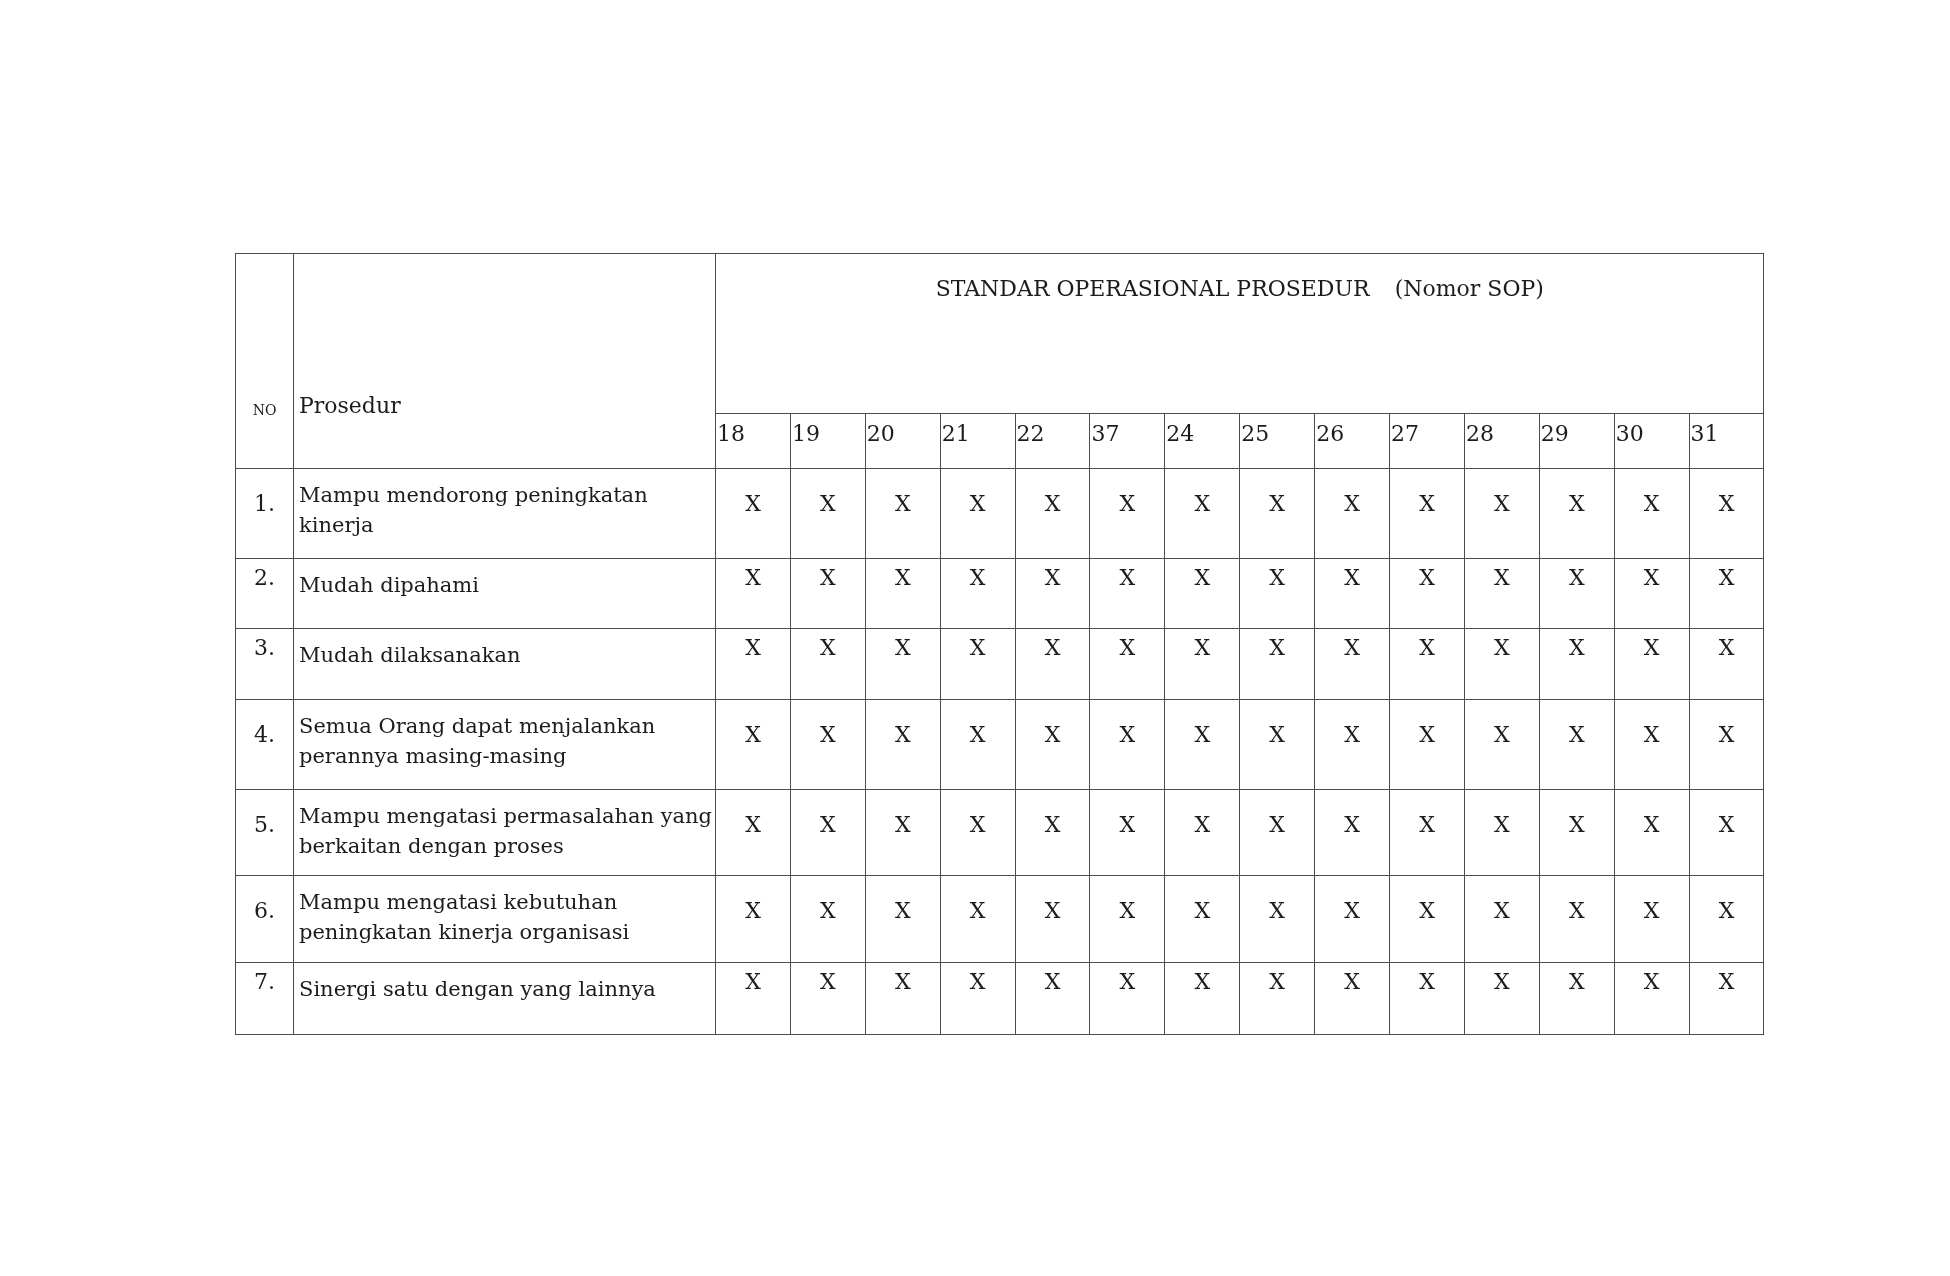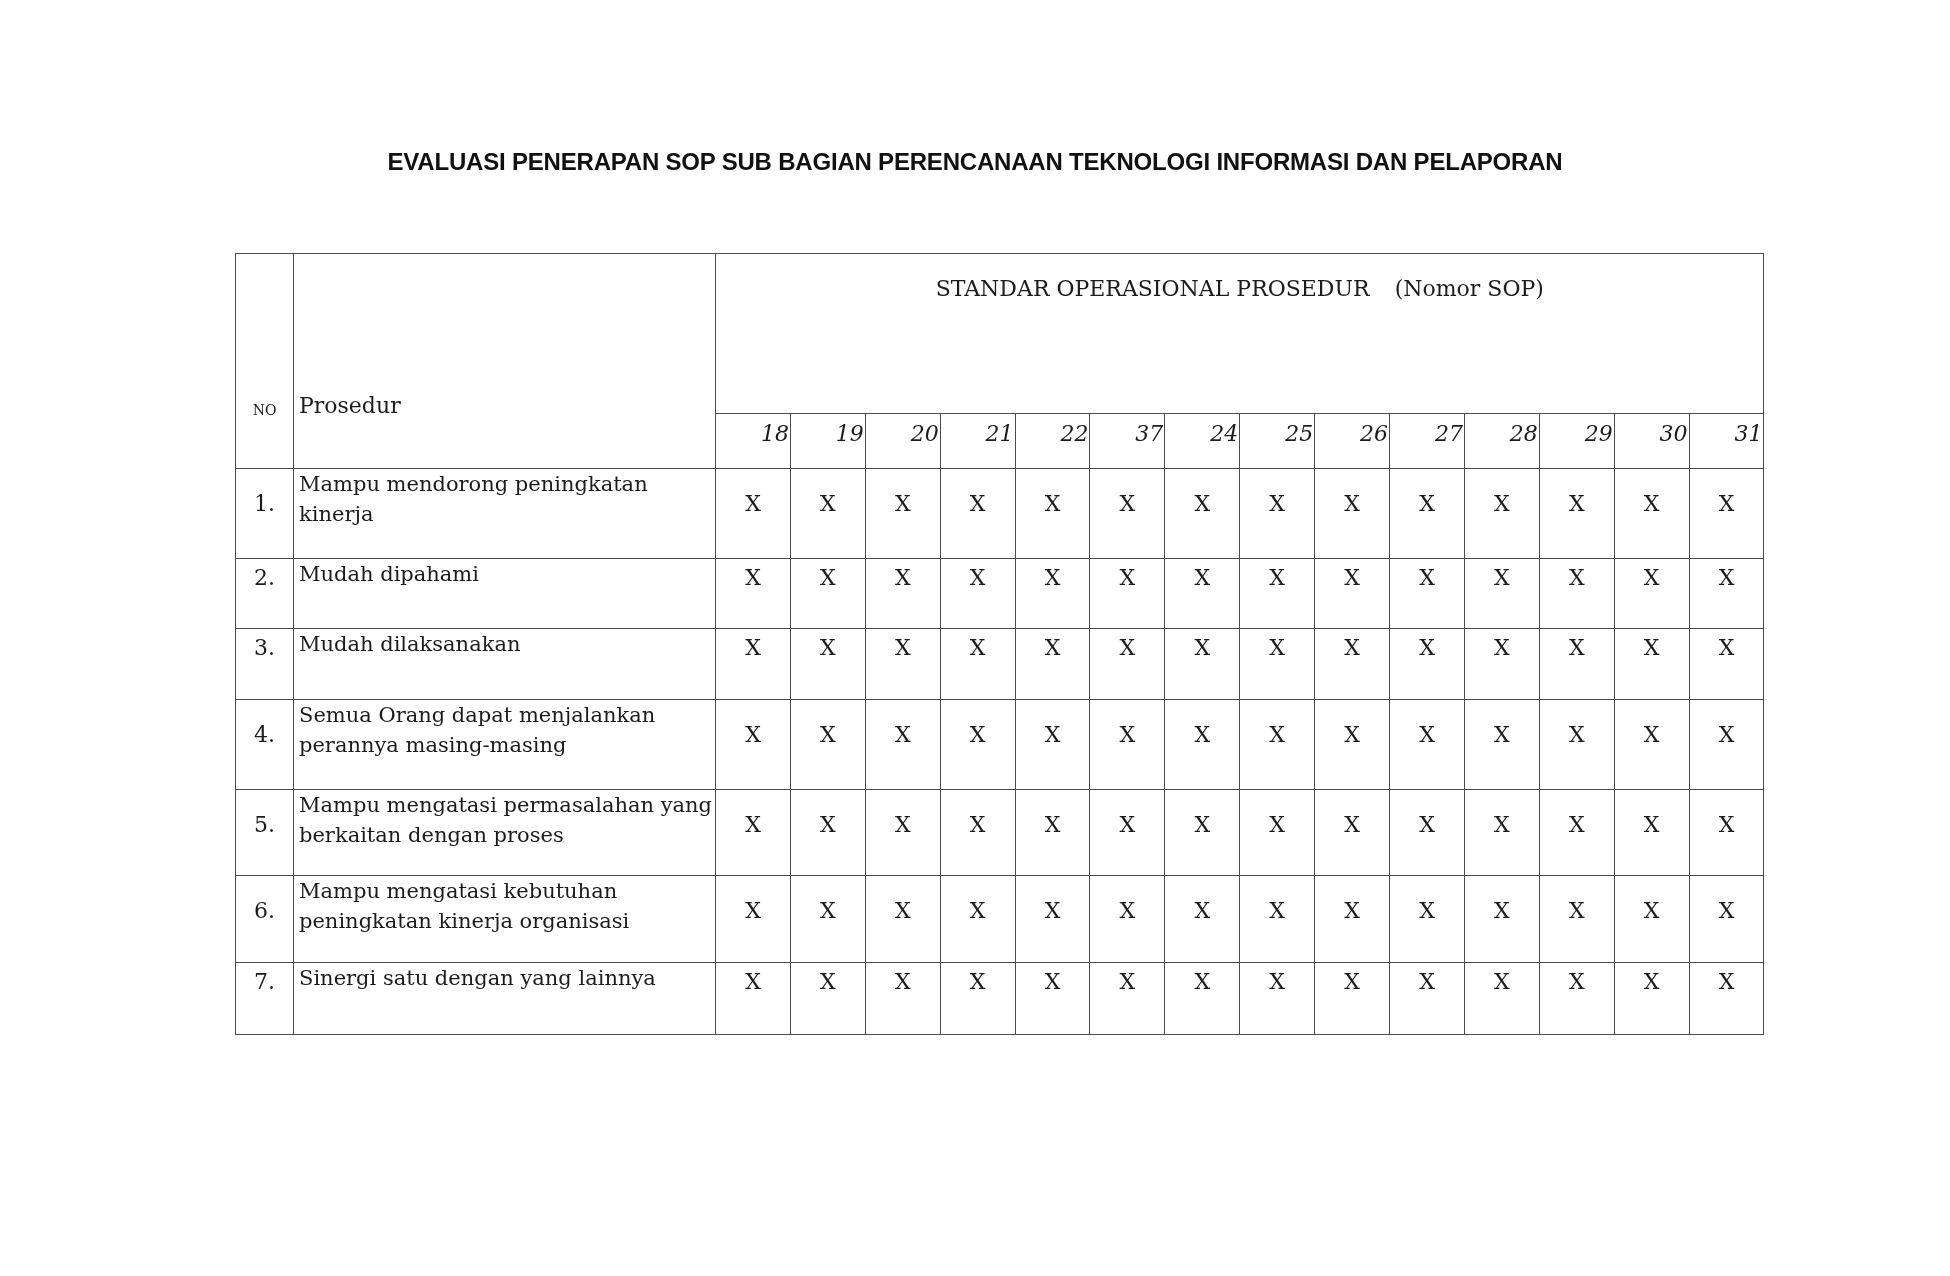--- a/index.html
+++ b/index.html
@@ -70,48 +70,46 @@
     flex-direction: row;
     align-items: center;
     justify-content: center;
     gap: 25px;
     height: 100%;
     padding-top: 22px;
     box-sizing: border-box;
     font-size: 22px;
   }
   .num-cell {
-    text-align: right;
+    text-align: left;
     vertical-align: top;
     padding-top: 7px;
     font-size: 22px;
-    font-style: italic;
   }
   .no-cell, .mark-cell {
     text-align: center;
     vertical-align: top;
     font-size: 22px;
   }
   tr.two .no-cell, tr.two .mark-cell { padding-top: 22px; }
   tr.one .no-cell, tr.one .mark-cell { padding-top: 6px; }
   .proc-cell {
     vertical-align: top;
     text-align: left;
-    padding: 0 3px 0 5px;
+    padding: 11px 3px 0 5px;
     font-size: 21px;
     line-height: 30px;
   }
   .proc-line { display: block; white-space: nowrap; }
 </style>
 </head>
 <body>
 
 <div id="page">
 
-  <h1 id="doc-title">EVALUASI PENERAPAN SOP SUB BAGIAN PERENCANAAN TEKNOLOGI INFORMASI DAN PELAPORAN</h1>
 
   <table id="eval-table">
     <colgroup>
       <col class="c-no">
         <col class="c-proc">
       <col class="c-sop">
         <col class="c-sop">
         <col class="c-sop">
         <col class="c-sop">
         <col class="c-sop">

